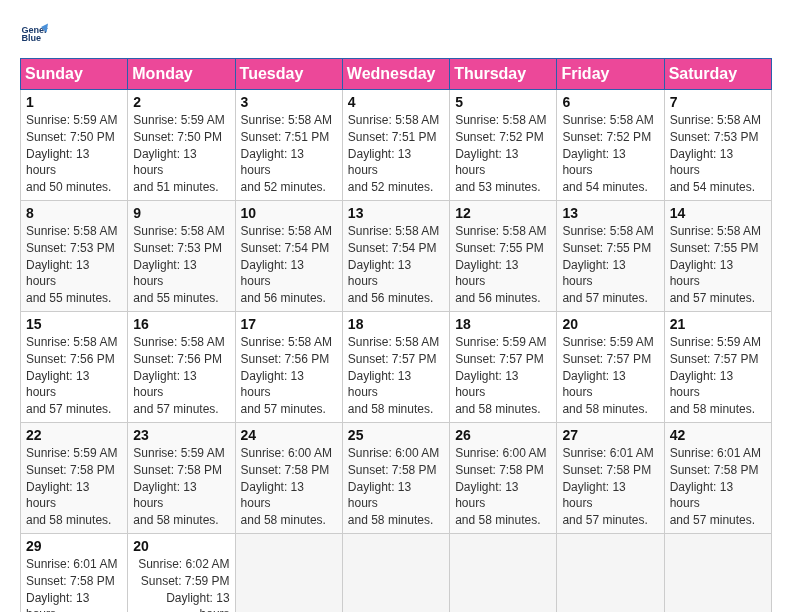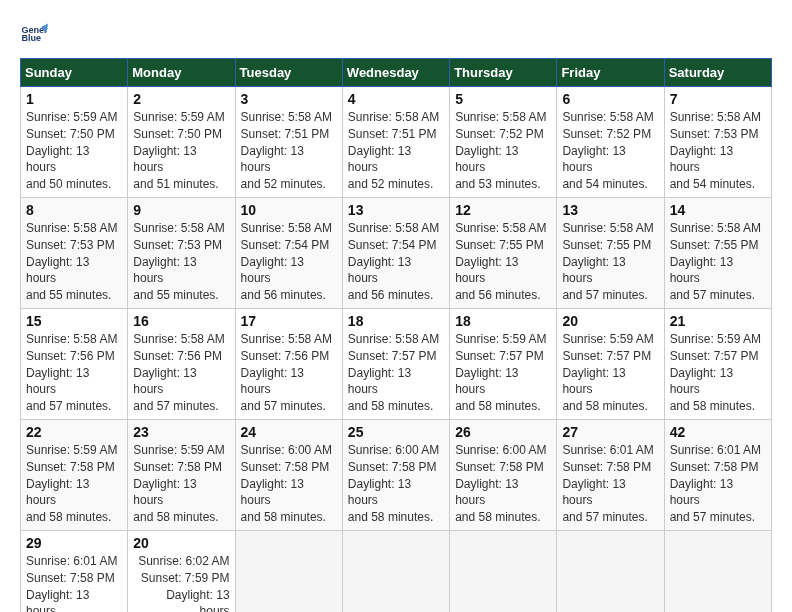--- a/index.html
+++ b/index.html
@@ -36,25 +36,25 @@
     .calendar-subtitle {
       font-size: 14px;
       color: #333;
     }
     .calendar {
       width: 100%;
       border-collapse: collapse;
       font-size: 11px;
     }
     .calendar th {
-      background: #14532d;
+      background: #ec4899;
       color: #fff;
       padding: 6px 4px;
       text-align: left;
-      font-size: 13px;
+      font-size: 16px;
       font-weight: bold;
       border: 1px solid #2b5fad;
     }
     .calendar td {
       border: 1px solid #ccc;
       vertical-align: top;
       padding: 4px 5px;
       width: 107px;
       min-height: 80px;
       background: #fff;

